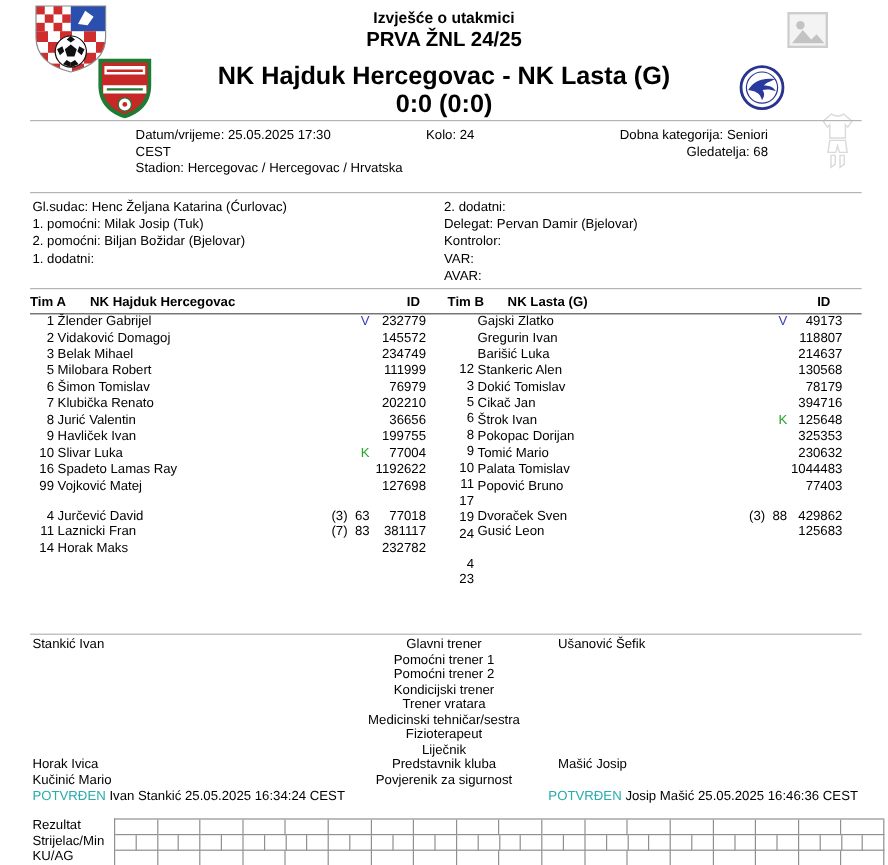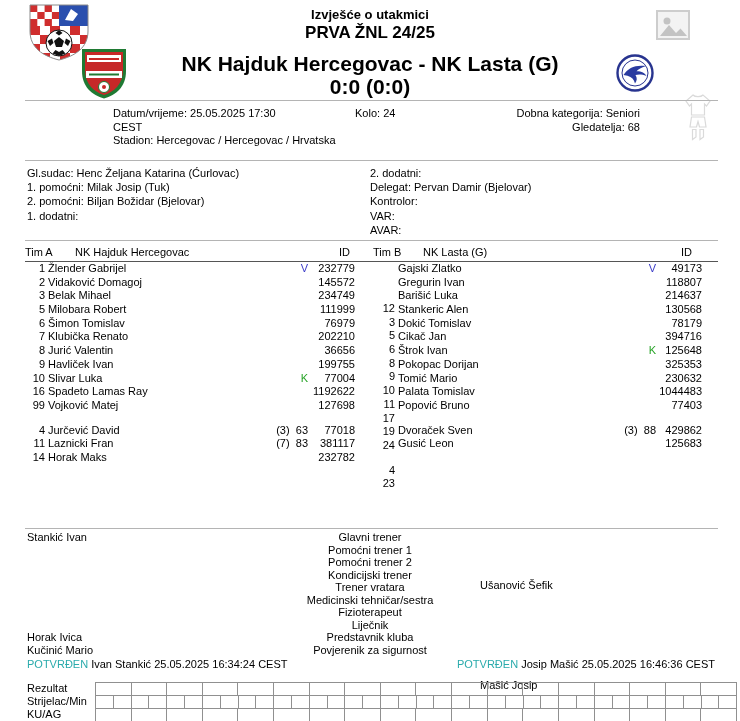--- a/index.html
+++ b/index.html
@@ -28,42 +28,42 @@
 
   
   .officials-col { top: 166px; line-height: 14.2px; }
   #officials-left  { left: 27px; width: 330px; }
   #officials-right { left: 370px; width: 330px; }
 
   
   .team { top: 246px; }
   #team-a { left: 25px;  width: 335px; }
   #team-b { left: 373px; width: 345px; }
-  .thead { display: flex; height: 16px; font-weight: normal; }
+  .thead { display: flex; height: 16px; font-weight: bold; }
   .tlabel { width: 50px; }
   .tname  { flex: 1; }
   #team-a .tid { width: 52px; text-align: right; padding-right: 10px; }
   #team-b .tid { width: 62px; text-align: right; padding-right: 26px; }
   .prow { display: flex; height: 13.7px; line-height: 13.7px; }
   .pnum  { width: 20px; text-align: right; }
   #team-b .pnum { width: 22px; margin-top: 40px; }
   .pname { flex: 1; padding-left: 3px; }
   .mark  { width: 70px; text-align: right; white-space: pre; }
   .mark.gk  { color: var(--gk-badge, #3b3bc8); }
   .mark.cap { color: var(--captain-badge, #28a428); }
   .pid { text-align: right; }
   #team-a .pid { width: 52px; padding-right: 5px; }
   #team-b .pid { width: 62px; padding-right: 16px; }
   .subs-gap { height: 11px; }
 
   
   .staff-col { top: 531px; }
   #staff-a { left: 27px; width: 280px; }
   #staff-roles { left: 0; right: 0; text-align: center; }
-  #staff-b { left: 480px; width: 250px; margin-top: 48px; }
+  #staff-b { left: 465px; width: 250px; }
   .srow { height: 12.55px; line-height: 12.55px; }
 
   
   .confirm { top: 658px; }
   #confirm-home { left: 27px; }
   #confirm-away { right: 25px; text-align: center; }
   .confirmed { color: var(--confirmed, #2aabac); }
 
   
   #grid-labels { left: 27px; top: 682px; }

